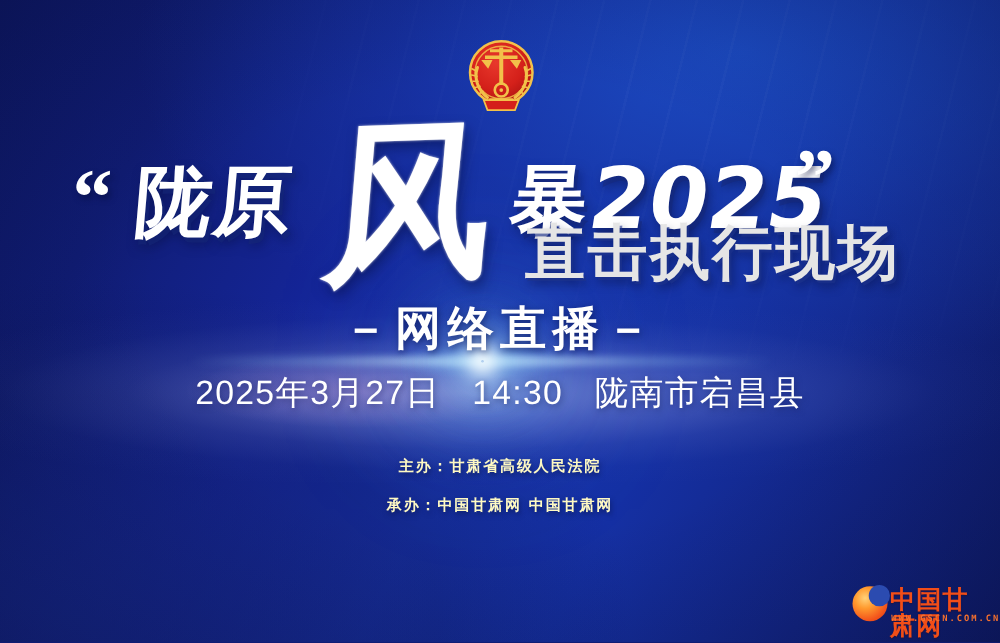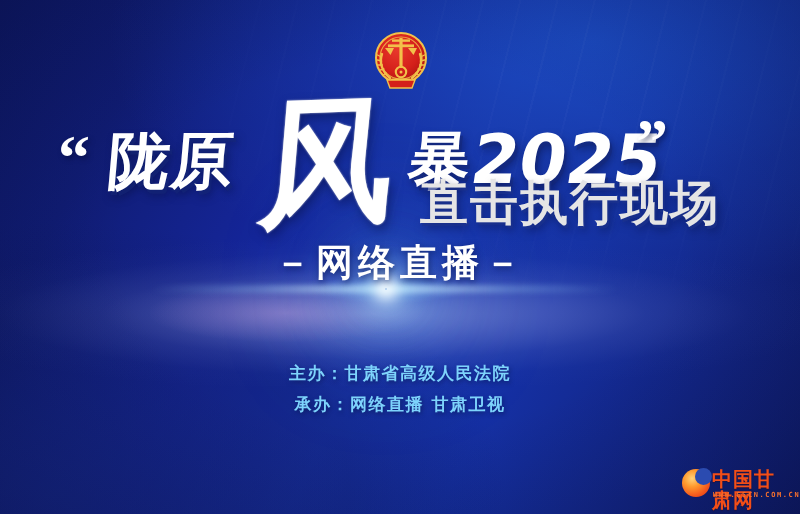--- a/index.html
+++ b/index.html
@@ -283,23 +283,23 @@
 
   
   .org-block {
     position: absolute;
     left: 0;
     top: 358px;
     width: 800px;
     text-align: center;
   }
   .org-line {
-    font-size: 17px;
-    font-weight: 700;
-    color: #7dd3fc;
+    font-size: 12px;
+    font-weight: 700;
+    color: #fef9c3;
     letter-spacing: 1.5px;
     line-height: 31px;
     font-family: "DejaVu Sans", "Liberation Sans", sans-serif;
     text-shadow: 1px 2px 4px rgba(10,18,70,0.55);
     white-space: pre;
   }
 
   
   .site-logo {
     position: absolute;
@@ -415,24 +415,25 @@
     <span class="t-main t-longyuan">陇原</span>
     <span class="t-feng">风</span>
     <span class="t-main t-bao">暴</span>
     <span class="t-year">2025</span>
     <span class="quote-close">”</span>
     <span class="t-sub">直击执行现场</span>
   </div>
 
   <div class="live-line">－网络直播－</div>
 
+  <div class="date-bar">2025年3月27日   14:30   陇南市宕昌县</div>
 
   <div class="org-block">
     <div class="org-line">主办：甘肃省高级人民法院</div>
-    <div class="org-line">承办：网络直播 甘肃卫视</div>
+    <div class="org-line">承办：中国甘肃网 中国甘肃网</div>
   </div>
 
   <div class="site-logo">
     <div class="logo-mark"></div>
     <div class="logo-text">中国甘肃网</div>
     <div class="logo-url">WWW.GSCN.COM.CN</div>
   </div>
 
 </div>
 

